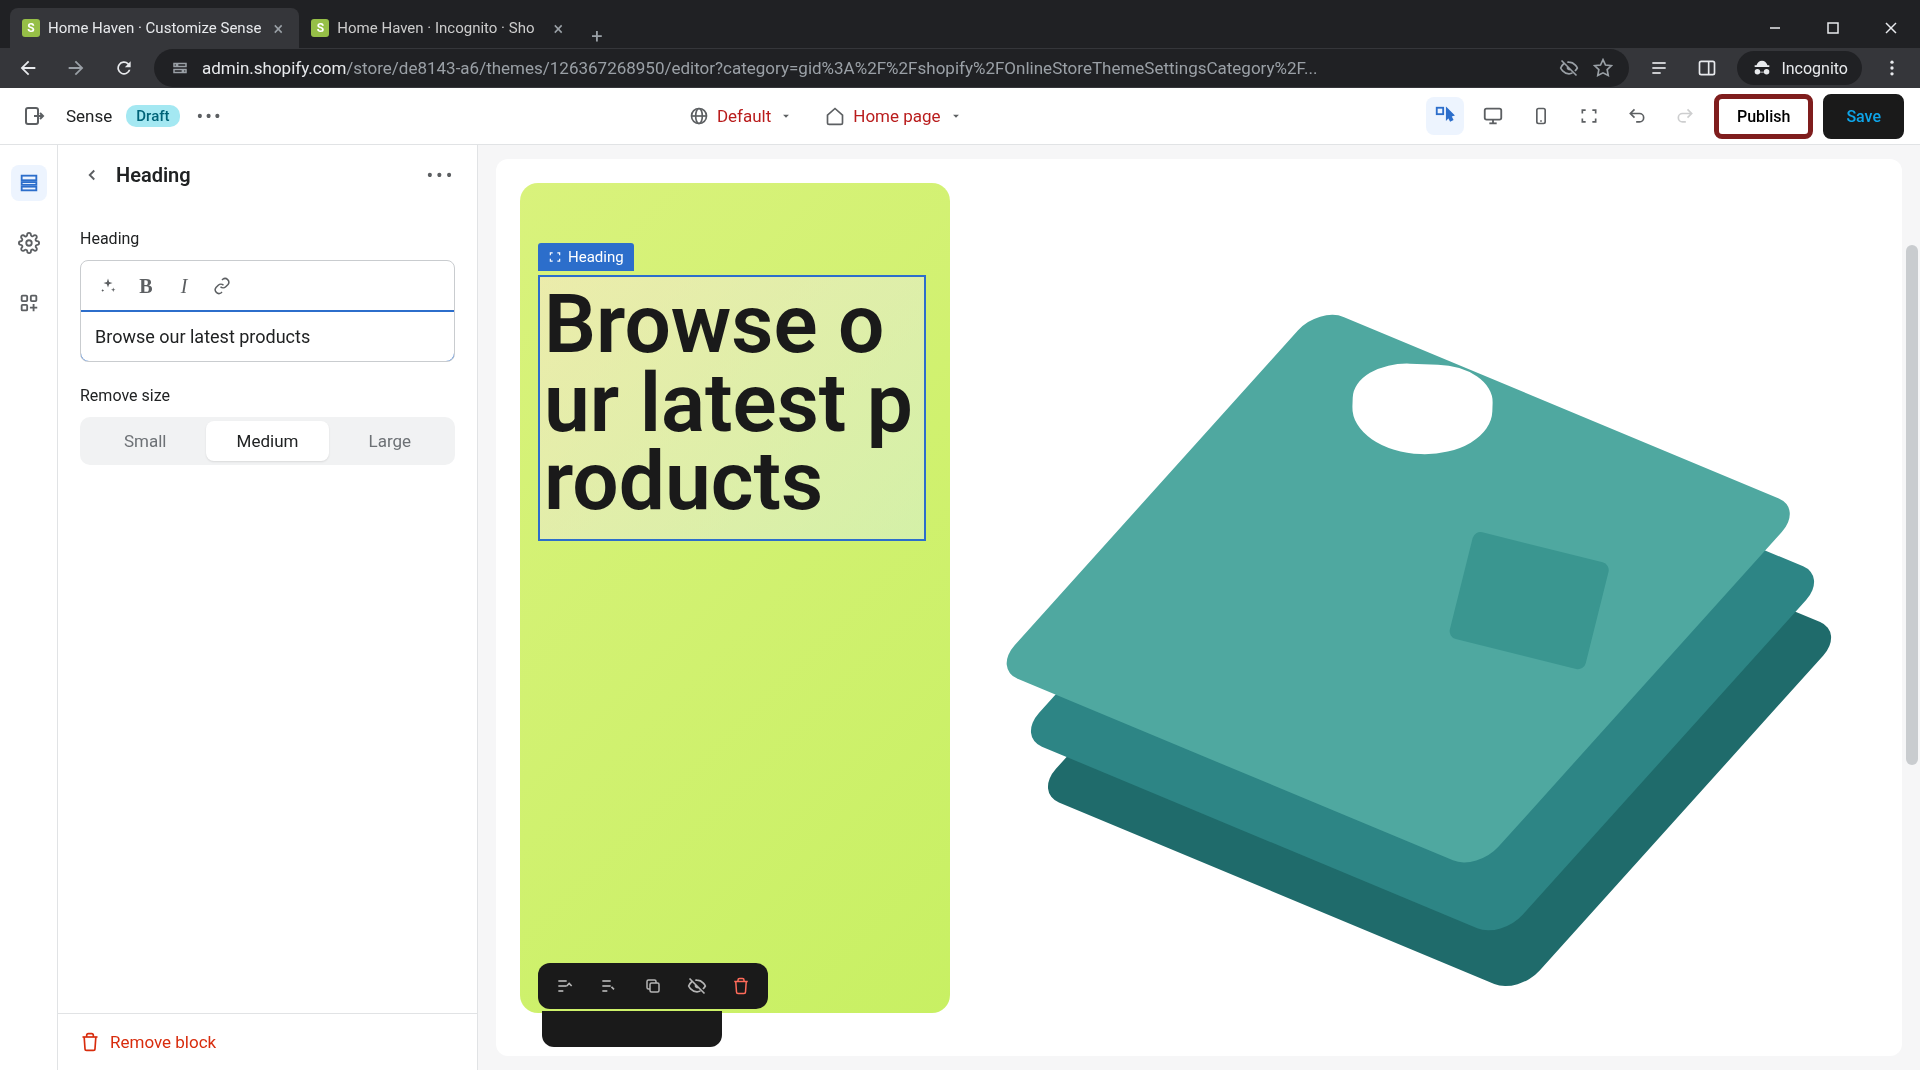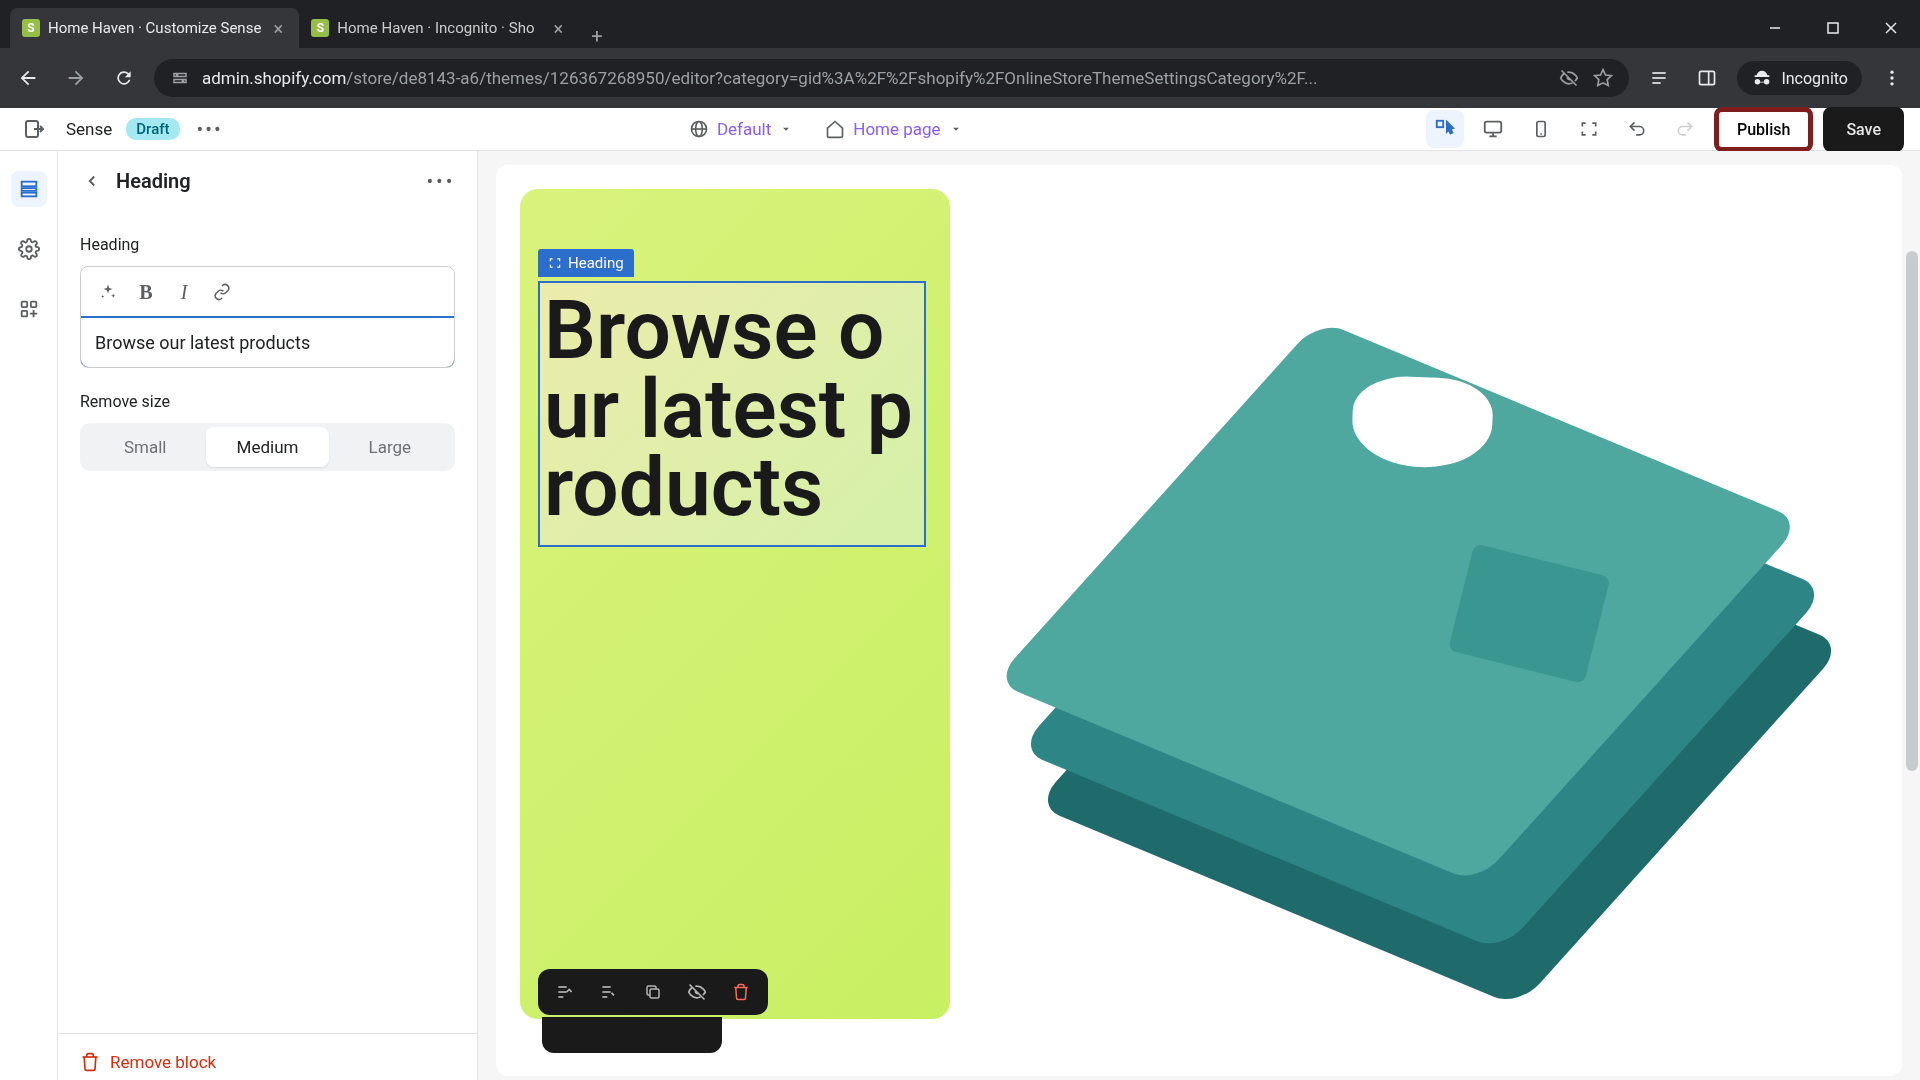--- a/index.html
+++ b/index.html
@@ -10,44 +10,44 @@
 .tabs-bar { display: flex; align-items: flex-end; height: 48px; padding-left: 10px; flex: 1; }
 .tab { display: flex; align-items: center; height: 40px; padding: 0 12px; border-radius: 8px 8px 0 0; max-width: 320px; min-width: 280px; gap: 8px; color: #ccc; font-size: 15px; }
 .tab.active { background: #35363a; color: #e8eaed; }
 .tab-favicon { width: 18px; height: 18px; background: #96bf47; border-radius: 3px; display: flex; align-items: center; justify-content: center; color: #fff; font-size: 12px; font-weight: bold; }
 .tab-title { white-space: nowrap; overflow: hidden; text-overflow: ellipsis; flex: 1; }
 .tab-close { width: 18px; height: 18px; display: flex; align-items: center; justify-content: center; color: #9aa0a6; font-size: 18px; cursor: pointer; }
 .new-tab { color: #9aa0a6; font-size: 20px; padding: 0 12px; cursor: pointer; }
 .window-controls { display: flex; gap: 0; margin-left: auto; }
 .window-btn { width: 58px; height: 40px; display: flex; align-items: center; justify-content: center; color: #e8eaed; }
 
-.addr-bar { background: #35363a; height: 60px; display: flex; align-items: center; padding: 0 10px; gap: 12px; }
+.addr-bar { background: #35363a; height: 40px; display: flex; align-items: center; padding: 0 10px; gap: 12px; }
 .nav-btn { width: 36px; height: 36px; display: flex; align-items: center; justify-content: center; color: #9aa0a6; border-radius: 18px; }
 .nav-btn.enabled { color: #e8eaed; }
 .url-box { flex: 1; background: #202124; border-radius: 20px; height: 38px; display: flex; align-items: center; padding: 0 14px; gap: 10px; color: #9aa0a6; }
 .url-text { color: #e8eaed; font-size: 17px; flex: 1; white-space: nowrap; overflow: hidden; }
 .url-text .dim { color: #9aa0a6; }
 .incognito { display: flex; align-items: center; gap: 8px; background: #202124; padding: 6px 14px; border-radius: 18px; color: #e8eaed; font-size: 16px; }
 .addr-icon { width: 24px; height: 24px; display: flex; align-items: center; justify-content: center; }
 
 
 .app { height: calc(1080px - 98px); display: flex; flex-direction: column; background: #f6f6f7; }
 
-.app-bar { height: 43px; background: #fff; border-bottom: 1px solid #e1e3e5; display: flex; align-items: center; padding: 12px 16px; gap: 14px; }
+.app-bar { height: 57px; background: #fff; border-bottom: 1px solid #e1e3e5; display: flex; align-items: center; padding: 12px 16px; gap: 14px; }
 .exit-btn { width: 36px; height: 36px; display: flex; align-items: center; justify-content: center; }
 .theme-name { font-size: 17px; color: #202223; }
 .draft-badge { background: #a4e8f2; color: #006378; padding: 2px 10px; border-radius: 10px; font-size: 15px; font-weight: 500; }
 .more-btn { width: 32px; height: 32px; display: flex; align-items: center; justify-content: center; color: #5c5f62; font-size: 20px; letter-spacing: 2px; }
 .app-bar-center { flex: 1; display: flex; align-items: center; justify-content: center; gap: 32px; }
-.dropdown { display: flex; align-items: center; gap: 8px; font-size: 17px; color: #8b5cf6; cursor: pointer; }
+.dropdown { display: flex; align-items: center; gap: 8px; font-size: 17px; color: #b91c1c; cursor: pointer; }
 .app-bar-right { display: flex; align-items: center; gap: 10px; }
 .device-btn { width: 38px; height: 38px; display: flex; align-items: center; justify-content: center; border-radius: 8px; color: #5c5f62; }
 .device-btn.active { background: #edf4fe; color: #2c6ecb; }
 .btn { padding: 8px 18px; border-radius: 8px; font-size: 16px; font-weight: 500; cursor: pointer; border: 5px solid #7f1d1d; background: #fff; }
-.btn.primary { background: #1a1a1a; color: #e5e5e5; border-color: #1a1a1a; }
+.btn.primary { background: #1a1a1a; color: #0ea5e9; border-color: #1a1a1a; }
 
 .app-body { flex: 1; display: flex; overflow: hidden; }
 
 .rail { width: 58px; background: #fff; border-right: 1px solid #e1e3e5; display: flex; flex-direction: column; align-items: center; padding-top: 20px; gap: 24px; }
 .rail-btn { width: 36px; height: 36px; display: flex; align-items: center; justify-content: center; border-radius: 8px; color: #5c5f62; }
 .rail-btn.active { background: #edf4fe; color: #2c6ecb; }
 
 .sidebar { width: 420px; background: #fff; border-right: 1px solid #e1e3e5; display: flex; flex-direction: column; position: relative; }
 .sidebar-header { display: flex; align-items: center; padding: 16px 20px; gap: 10px; }
 .back-btn { width: 28px; height: 28px; display: flex; align-items: center; justify-content: center; }

